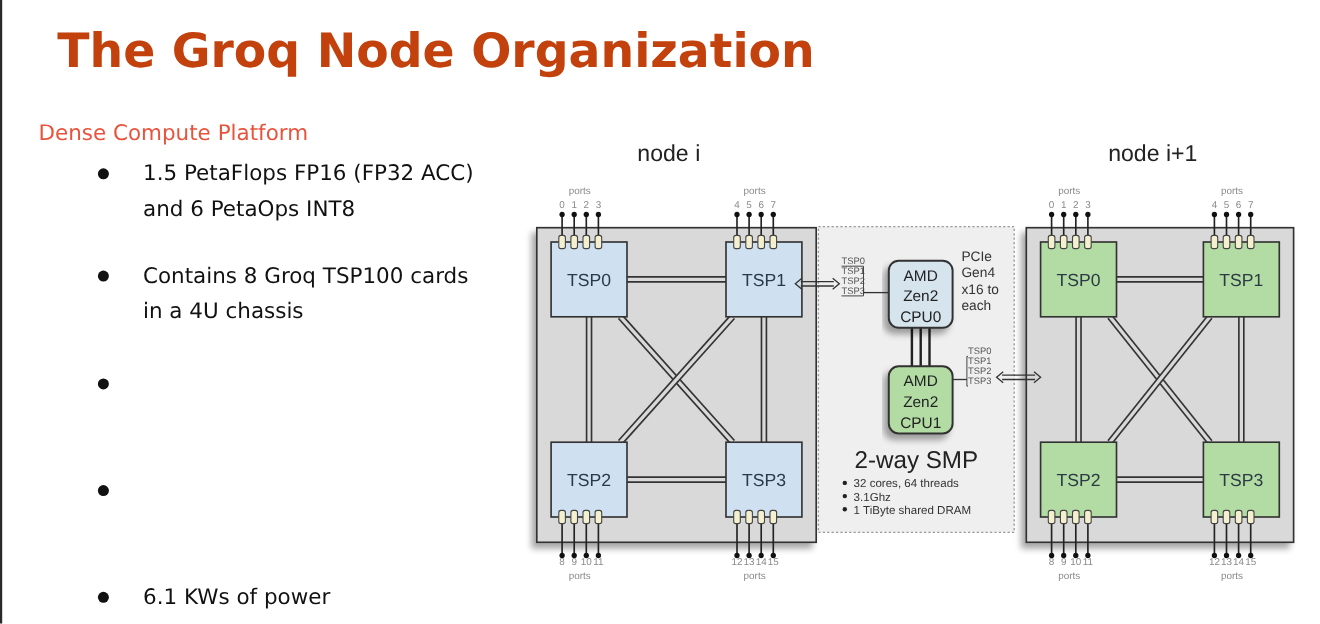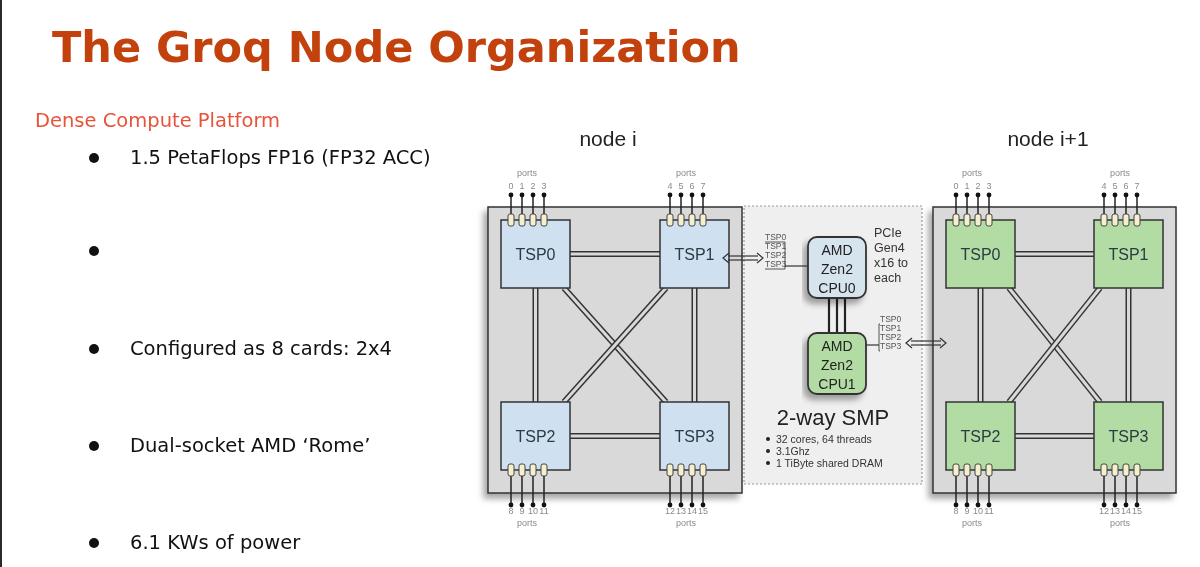--- a/index.html
+++ b/index.html
@@ -37,31 +37,32 @@
 
 <div class="left-edge"></div>
 
 <h1 class="slide-title">The Groq Node Organization</h1>
 <div class="section-heading">Dense Compute Platform</div>
 
 <ul class="bullets">
   <li class="bullet" style="top:142px">
     <span class="bullet-dot"></span>
     <div>1.5 PetaFlops FP16 (FP32 ACC)</div>
+    <div>and 6 PetaOps INT8</div>
   </li>
   <li class="bullet" style="top:235px">
     <span class="bullet-dot"></span>
+    <div>Contains 8 Groq TSP100 cards</div>
+    <div>in a 4U chassis</div>
   </li>
   <li class="bullet" style="top:333px">
     <span class="bullet-dot"></span>
-    <div>Configured as 8 cards: 2x4</div>
   </li>
   <li class="bullet" style="top:430px">
     <span class="bullet-dot"></span>
-    <div>Dual-socket AMD ‘Rome’</div>
   </li>
   <li class="bullet" style="top:527px">
     <span class="bullet-dot"></span>
     <div>6.1 KWs of power</div>
   </li>
 </ul>
 
 <svg class="diagram" id="diagram" width="1200" height="567" viewBox="0 0 1200 567">
   <defs>
     <filter id="shadow" x="-10%" y="-10%" width="130%" height="130%">

